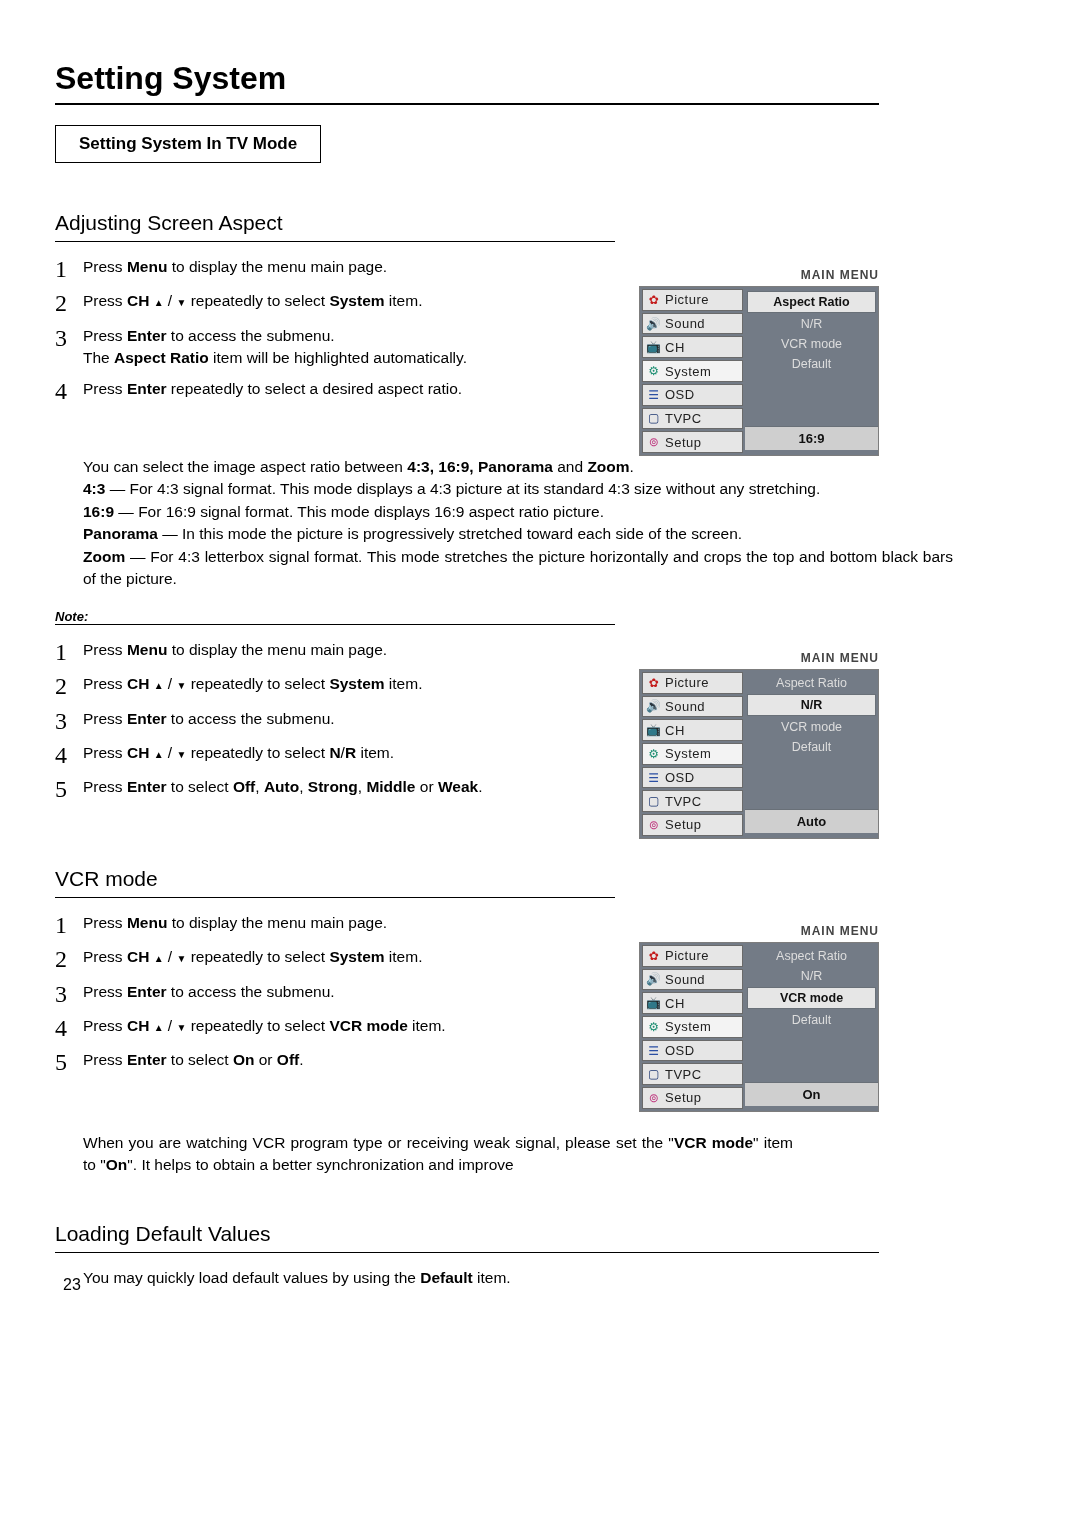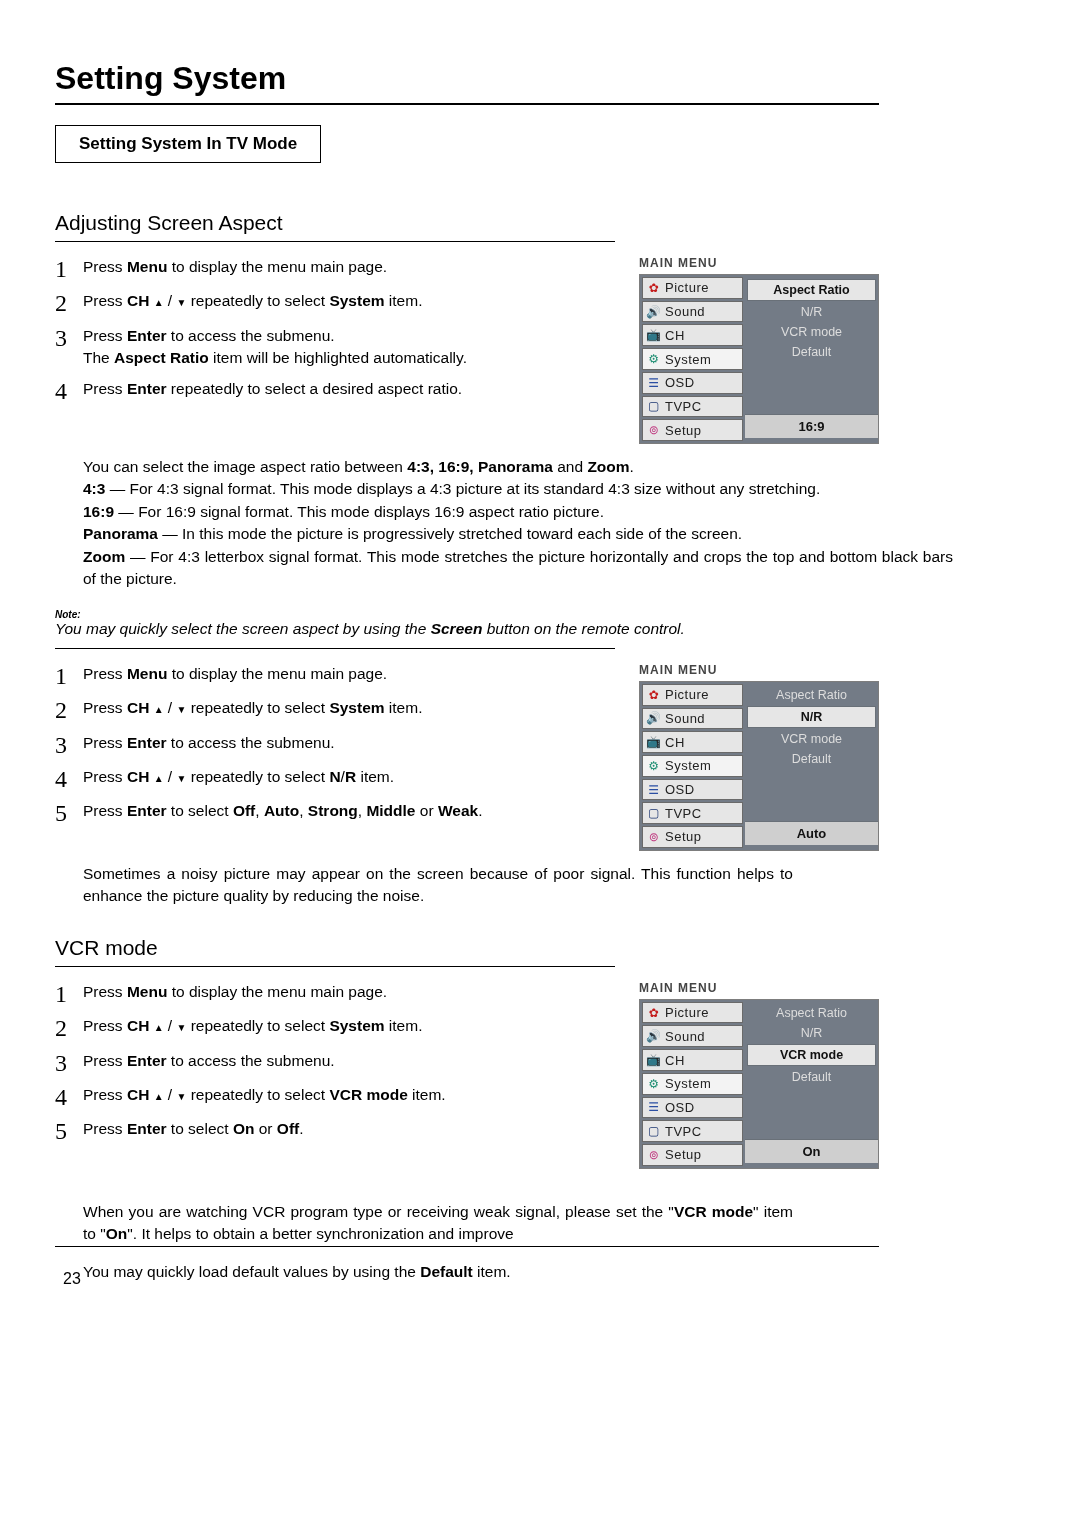--- a/index.html
+++ b/index.html
@@ -66,21 +66,21 @@
     line-height: 1.1;
     font-family: Georgia, 'Times New Roman', serif;
   }
   .step-body {
     flex: 1;
     text-align: justify;
   }
   .note-label {
     font-weight: bold;
     font-style: italic;
-    font-size: 10px;
+    font-size: 13px;
     margin-top: 18px;
   }
   .note-body {
     font-style: italic;
     font-size: 15.5px;
     margin-bottom: 10px;
   }
   .pagenum {
     position: absolute;
     left: 63px;
@@ -88,26 +88,27 @@
     font-size: 16px;
   }
 
   
   .menu-panel {
     position: absolute;
     right: 0;
     width: 240px;
   }
   .menu-panel .mm-title {
-    text-align: left;
+    text-align: right;
     font-size: 12px;
     letter-spacing: 1px;
     font-weight: bold;
     color: #444;
     padding-bottom: 4px;
+    margin-top: 12px;
   }
   .mm-body {
     border: 1.5px solid #7d7d7d;
     background: #737b86;
     display: flex;
     height: 170px;
   }
   .mm-left {
     width: 105px;
     display: flex;
@@ -251,21 +252,20 @@
             <div class="opt">VCR mode</div>
             <div class="opt">Default</div>
             <div class="mm-value">16:9</div>
           </div>
         </div>
       </div>
   </div>
   <div class="def-list big-step">You can select the image aspect ratio between <b>4:3, 16:9, Panorama</b> and <b>Zoom</b>.<br><b>4:3</b> — For 4:3 signal format.  This mode displays a 4:3 picture at its standard 4:3 size without any stretching.<br><b>16:9</b> —  For 16:9 signal format.  This  mode  displays 16:9 aspect ratio picture.<br><b>Panorama</b> — In this mode the picture is progressively stretched toward each side of the screen.<br><b>Zoom</b> — For 4:3 letterbox signal format.  This mode stretches the picture horizontally and crops the top and bottom black bars of the picture.</div>
 
   <div class="note-label">Note:</div>
-  <div class="note-body">You may quickly select the screen aspect by using the <b>Screen</b> button on the remote control.</div>
 
   
   <hr class="hr-short">
   <div class="row sec2" style="min-height:200px;">
      <div class="steps" id="steps2">
         <div class="step">
           <div class="step-num">1</div>
           <div class="step-body">Press  <b>Menu</b> to display the menu main page.</div>
         </div>
         <div class="step">
@@ -321,21 +321,20 @@
           <div class="mm-right">
             <div class="opt">Aspect Ratio</div>
             <div class="opt hl">N/R</div>
             <div class="opt">VCR mode</div>
             <div class="opt">Default</div>
             <div class="mm-value">Auto</div>
           </div>
         </div>
       </div>
   </div>
-  <div class="extra-text">Sometimes a noisy picture may appear on the screen because of poor signal. This function helps to enhance the picture quality by reducing the noise.</div>
 
   
   <div class="section-title" style="margin-top:28px;">VCR mode</div>
   <hr class="hr-short">
   <div class="row sec3" style="min-height:220px;">
      <div class="steps" id="steps3">
         <div class="step">
           <div class="step-num">1</div>
           <div class="step-body">Press  <b>Menu</b> to display the menu main page.</div>
         </div>
@@ -395,17 +394,18 @@
             <div class="opt hl">VCR mode</div>
             <div class="opt">Default</div>
             <div class="mm-value">On</div>
           </div>
         </div>
       </div>
   </div>
   <div class="extra-text">When you are watching VCR program type or receiving weak signal, please set the "<b>VCR mode</b>" item to "<b>On</b>". It helps to obtain a better synchronization and improve</div>
 
   
+  <div class="section-title" style="margin-top:45px;">Loading Default Values</div>
   <hr class="hr-full">
   <div class="extra-text" style="width:870px;">You may quickly load default values  by using the <b>Default</b> item.</div>
 
   <div class="pagenum">23</div>
 </div>
 
 </body></html>

